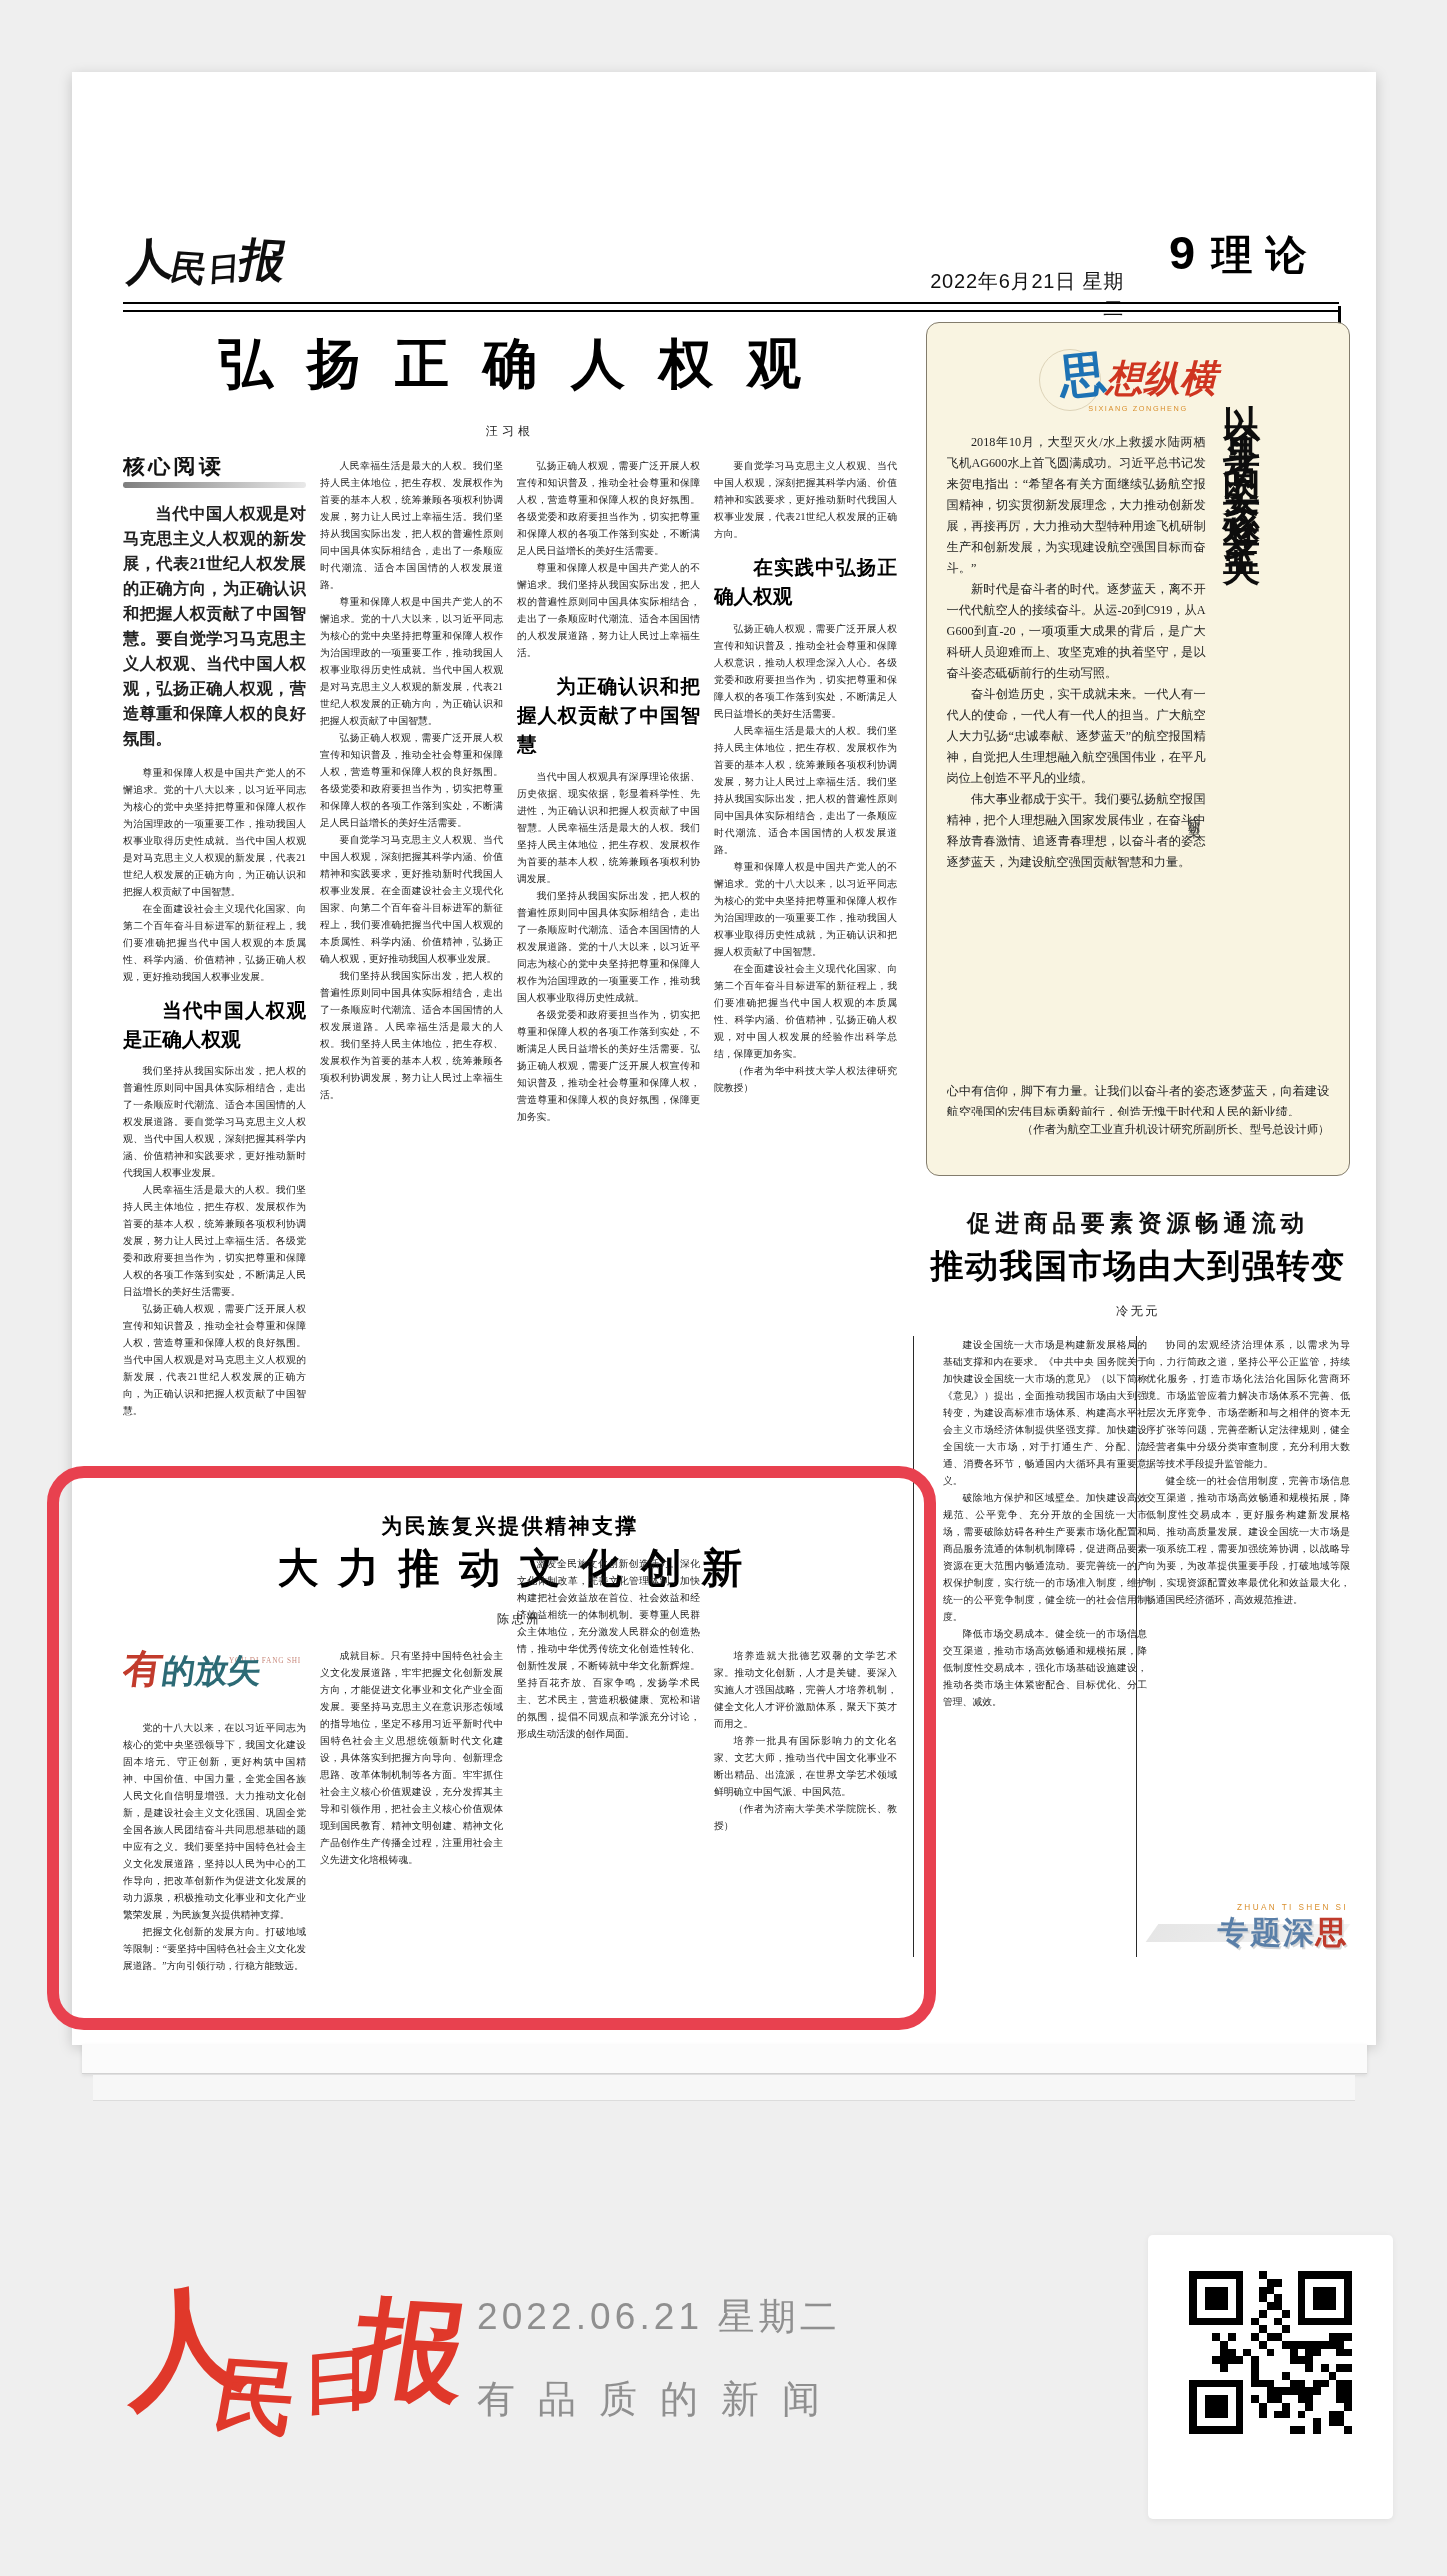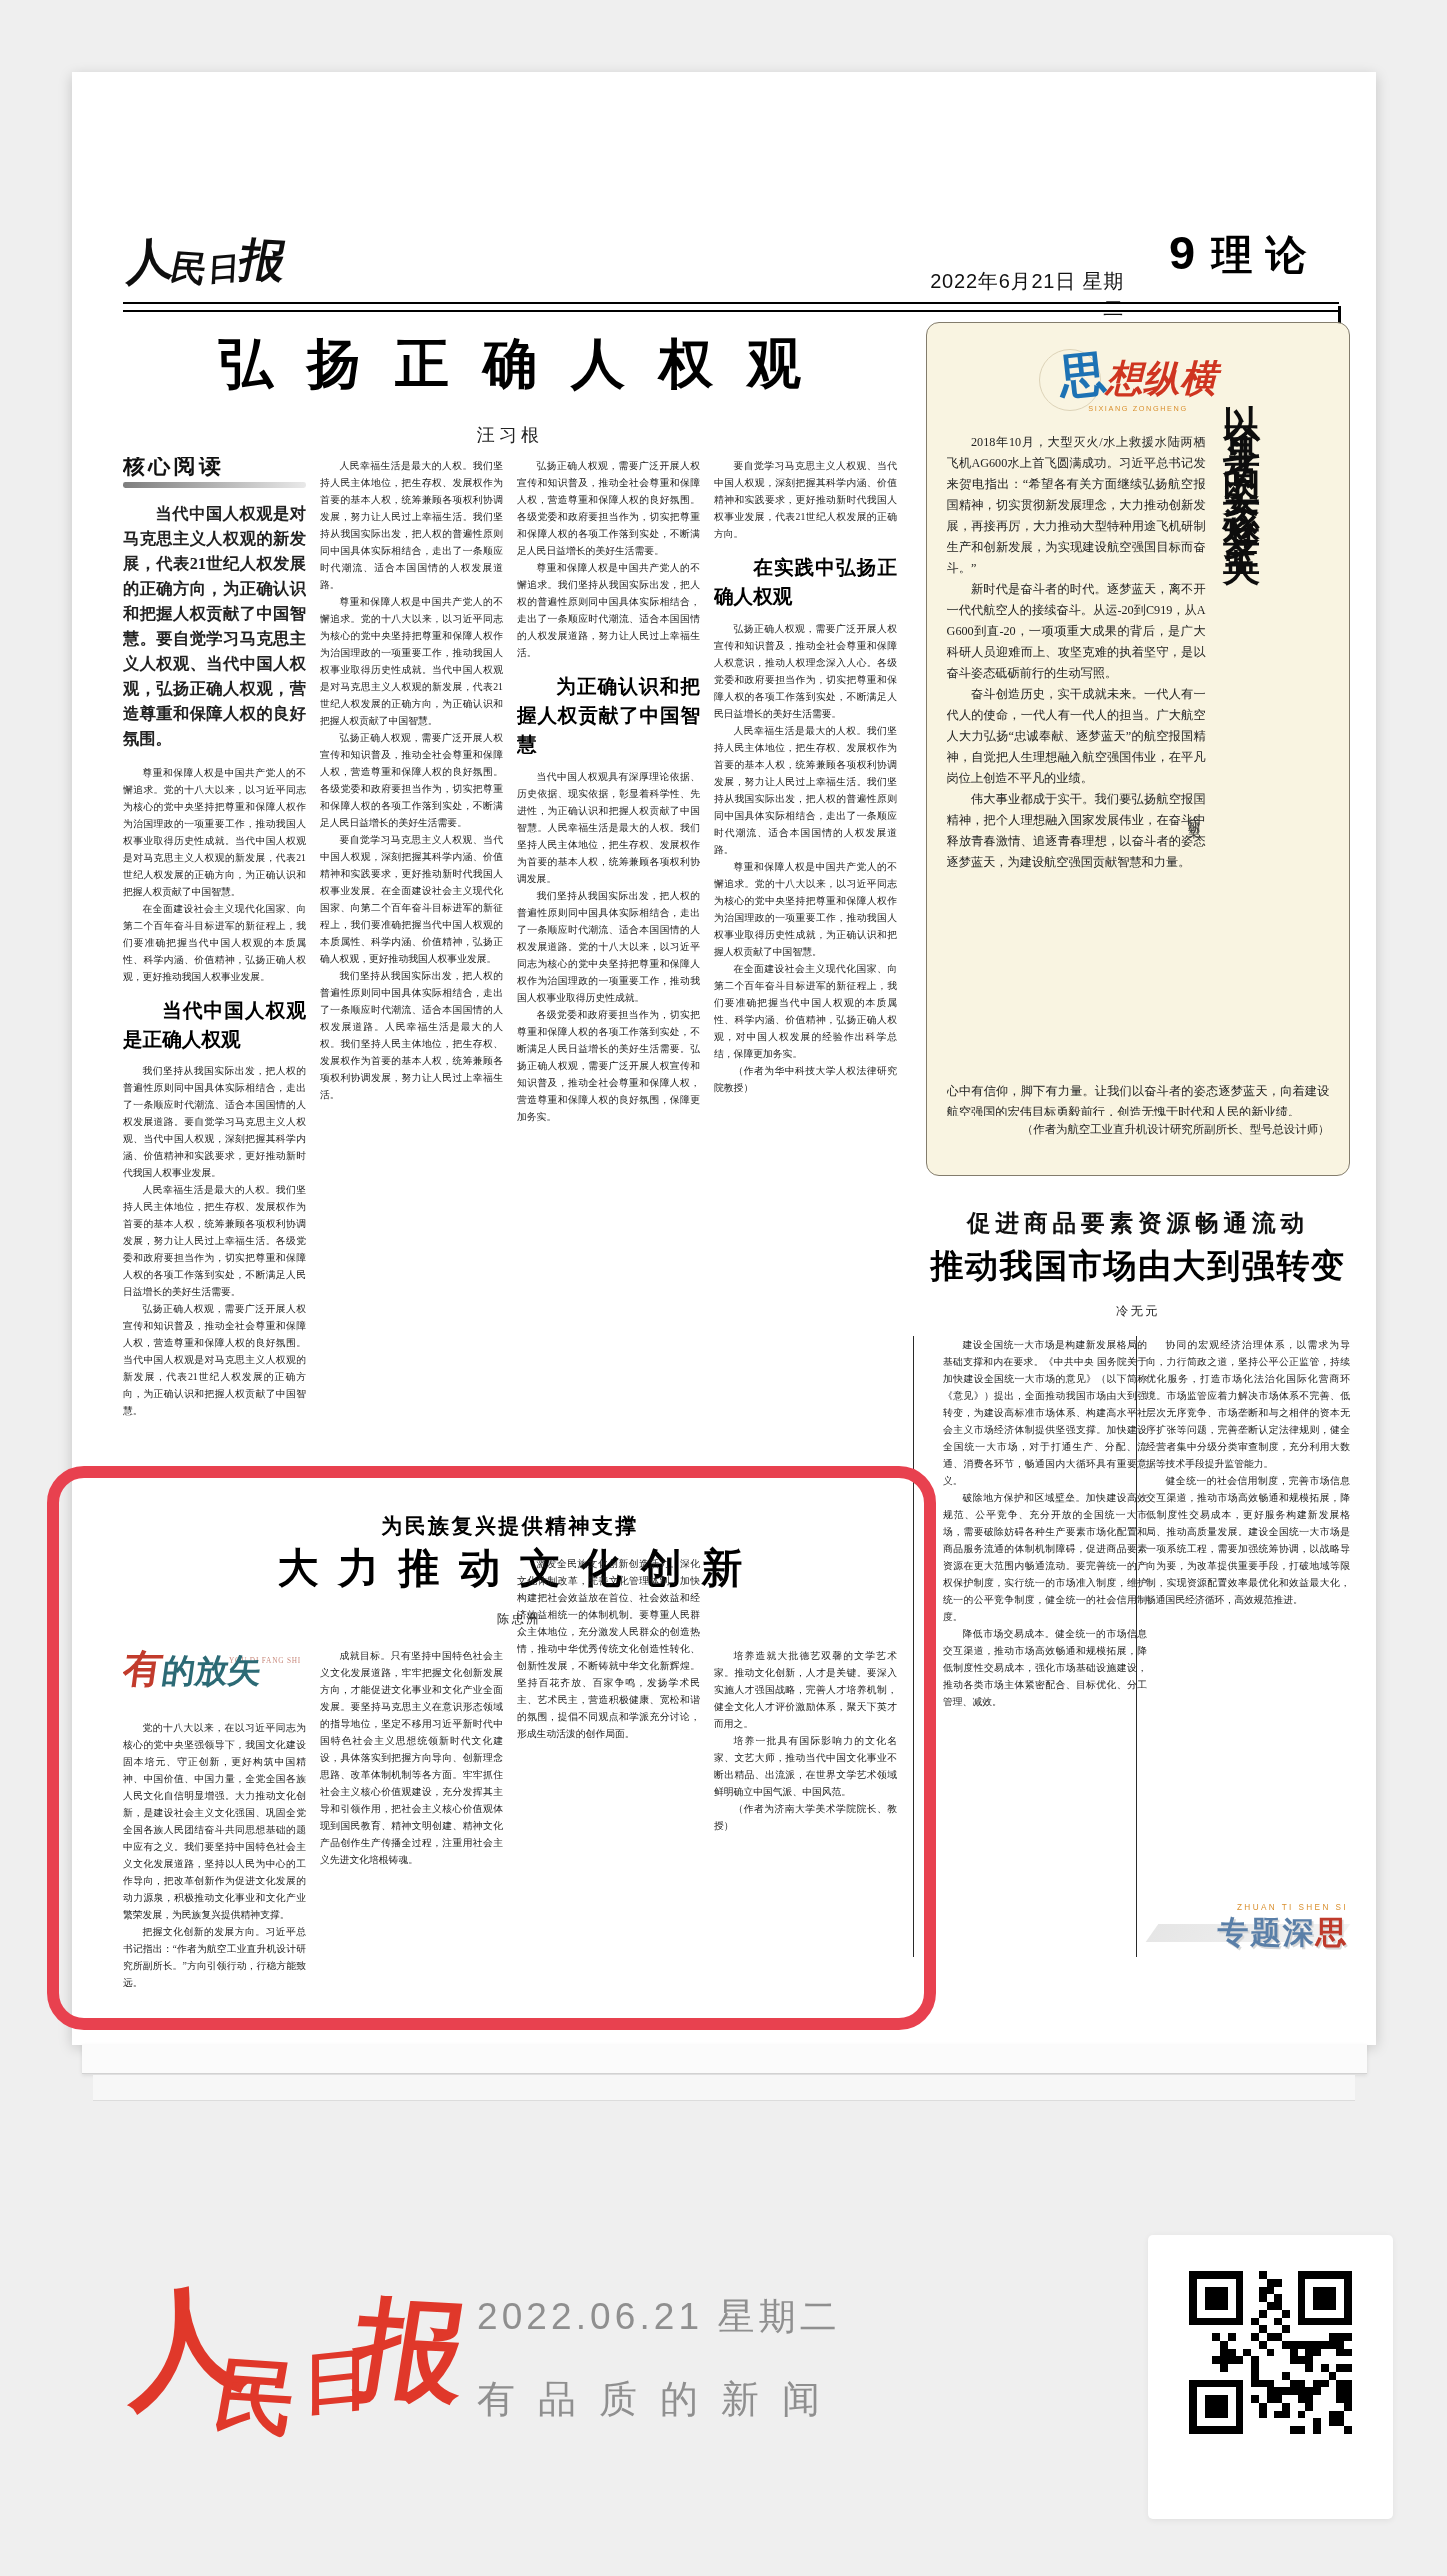--- a/index.html
+++ b/index.html
@@ -22,21 +22,21 @@
   .mast-page .sec{font-size:41px;font-weight:bold;letter-spacing:13px;}
   .mast-rule{left:51px;top:230px;width:1216px;height:5.7px;border-top:2.4px solid #000;border-bottom:2.4px solid #000;}
   .mast-hook{right:-1.6px;top:1.6px;width:2.4px;height:36px;background:#000;}
   
   .col{width:183px;overflow:hidden;font-family:"Liberation Serif",serif;font-size:9.8px;line-height:17px;color:#1b1b1b;text-align:justify;word-break:break-all;}
   .col p{margin:0;text-indent:2em;}
   .col h3{margin:11.4px 0 8.2px;font-family:"Liberation Sans",sans-serif;font-size:19.6px;line-height:29px;font-weight:bold;color:#000;text-indent:2em;}
   .fill{overflow:hidden;}
   
   .hr-title{left:51px;top:256px;width:774px;text-align:center;font-size:54px;font-weight:800;letter-spacing:34px;color:#000;white-space:nowrap;text-indent:34px;}
-  .hr-author{left:51px;top:351px;width:774px;text-align:center;font-size:18px;letter-spacing:4.1px;color:#222;}
+  .hr-author{left:51px;top:351px;width:774px;text-align:center;font-size:12px;letter-spacing:4.1px;color:#222;}
   .core-box{margin-bottom:13px;}
   .core-title{font-family:"Liberation Sans",sans-serif;font-size:22px;font-weight:bold;letter-spacing:3.3px;color:#111;margin-bottom:8.2px;}
   .core-rule{height:5.7px;background:linear-gradient(to right,#7d7d7d,#e9e9e9);border-radius:2.4px;margin-bottom:13px;}
   .core-body{font-size:16.3px;line-height:25px;font-weight:bold;color:#222;text-indent:2em;text-align:justify;word-break:break-all;}
   
   .banner{left:417px;top:1326px;width:383px;height:46px;background:#c92a1b;border-radius:6.5px;color:#fff;
     font-size:17.5px;font-weight:bold;text-align:center;line-height:46px;letter-spacing:0.4px;white-space:nowrap;}
   .banner .pen{position:absolute;right:-9.8px;top:-8.2px;width:24.5px;height:24.5px;background:#f6ebd2;border:2.4px solid #a92410;transform:rotate(45deg);border-radius:3.3px;}
   
   .sx-box{left:854px;top:250px;width:424px;height:854px;background:#f9f4e1;border:1.6px solid #837c6c;border-radius:13px;box-sizing:border-box;padding:19.6px;}
@@ -191,21 +191,21 @@
   <div class="abs cu-kicker">为民族复兴提供精神支撑</div>
   <div class="abs cu-title">大力推动文化创新</div>
   <div class="abs cu-author">陈忠洲</div>
   <div class="abs col" style="left:51px;top:1575px;height:349px;">
     <div class="ydfs">
       <span class="ydfs-cap">YOU DI FANG SHI</span>
       <span class="ydfs-main"><span class="y">有</span><span class="rest">的放矢</span></span>
     </div>
     <div class="fill" style="height:272px;">
         <p class="p">党的十八大以来，在以习近平同志为核心的党中央坚强领导下，我国文化建设固本培元、守正创新，更好构筑中国精神、中国价值、中国力量，全党全国各族人民文化自信明显增强。大力推动文化创新，是建设社会主义文化强国、巩固全党全国各族人民团结奋斗共同思想基础的题中应有之义。我们要坚持中国特色社会主义文化发展道路，坚持以人民为中心的工作导向，把改革创新作为促进文化发展的动力源泉，积极推动文化事业和文化产业繁荣发展，为民族复兴提供精神支撑。</p>
-        <p class="p">把握文化创新的发展方向。习近平总书记指出：“作者为航空工业直升机设计研究所副所长。”方向引领行动，行稳方能致远。</p>
+        <p class="p">把握文化创新的发展方向。打破地域等限制：“要坚持中国特色社会主义文化发展道路。”方向引领行动，行稳方能致远。</p>
       </div>
   </div>
   <div class="abs col" style="left:248px;top:1575px;height:349px;">
       <p class="p">成就目标。只有坚持中国特色社会主义文化发展道路，牢牢把握文化创新发展方向，才能促进文化事业和文化产业全面发展。要坚持马克思主义在意识形态领域的指导地位，坚定不移用习近平新时代中国特色社会主义思想统领新时代文化建设，具体落实到把握方向导向、创新理念思路、改革体制机制等各方面。牢牢抓住社会主义核心价值观建设，充分发挥其主导和引领作用，把社会主义核心价值观体现到国民教育、精神文明创建、精神文化产品创作生产传播全过程，注重用社会主义先进文化培根铸魂。</p>
     </div>
   <div class="abs col" style="left:445px;top:1483px;height:349px;">
       <p class="p">激发全民族文化创新创造活力。深化文化体制改革，完善文化管理体制，加快构建把社会效益放在首位、社会效益和经济效益相统一的体制机制。要尊重人民群众主体地位，充分激发人民群众的创造热情，推动中华优秀传统文化创造性转化、创新性发展，不断铸就中华文化新辉煌。坚持百花齐放、百家争鸣，发扬学术民主、艺术民主，营造积极健康、宽松和谐的氛围，提倡不同观点和学派充分讨论，形成生动活泼的创作局面。</p>
     </div>
   <div class="abs col" style="left:642px;top:1575px;height:349px;">
       <p class="p">培养造就大批德艺双馨的文学艺术家。推动文化创新，人才是关键。要深入实施人才强国战略，完善人才培养机制，健全文化人才评价激励体系，聚天下英才而用之。</p>

